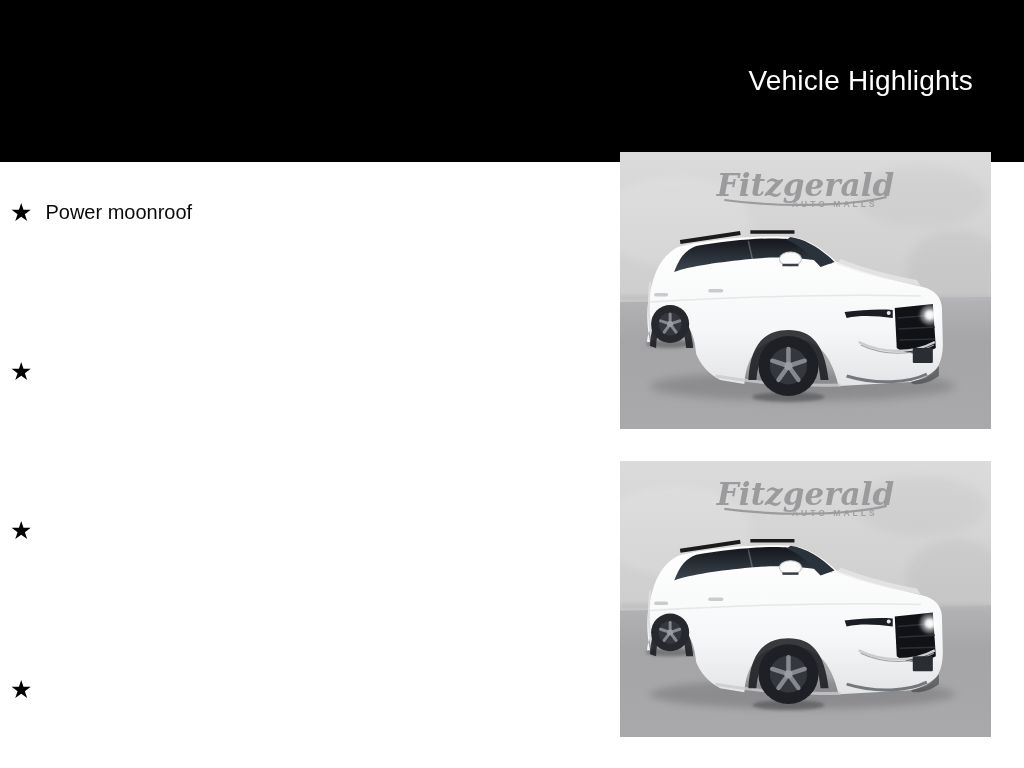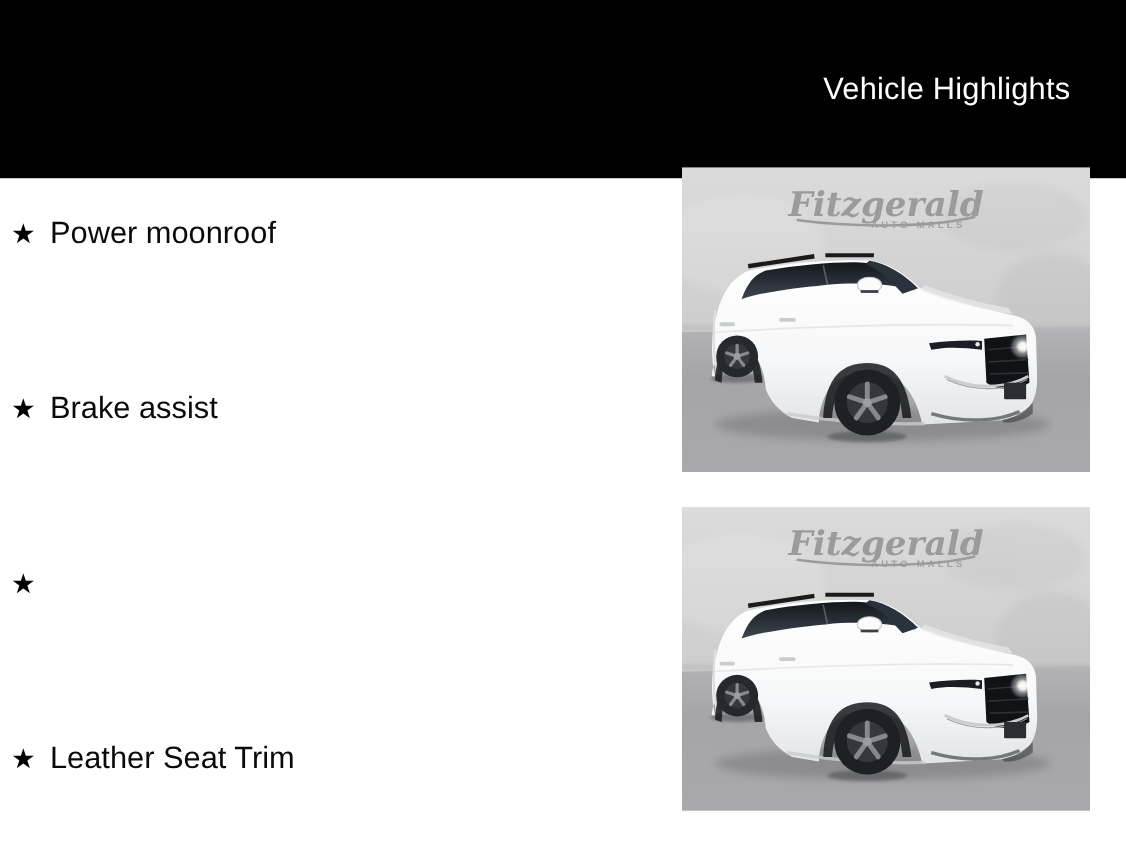--- a/index.html
+++ b/index.html
@@ -18,21 +18,21 @@
   }
   
   .hl-item{
     position:absolute;left:10px;display:flex;align-items:center;height:38px;
     color:#0a0a0a;white-space:nowrap;
   }
   .hl-item .star{
     font-size:25px;line-height:1;color:#000;
     font-family:"DejaVu Sans",sans-serif;
   }
-  .hl-item .lbl{font-size:28px;margin-left:13px;}
+  .hl-item .lbl{font-size:20px;margin-left:13px;}
   .hl-1{top:193px}.hl-2{top:352px}.hl-3{top:511px}.hl-4{top:670px}
   
   .photo{position:absolute;left:620px;width:371px;display:block;}
   .photo-1{top:152px;height:277px;}
   .photo-2{top:461px;height:276px;}
   .photo svg{display:block;width:100%;height:100%;}
   .wm-brand{
     font-family:"DejaVu Serif","Liberation Serif",serif;
     font-style:italic;font-weight:bold;font-size:31px;
   }
@@ -50,28 +50,26 @@
     <span class="title">Vehicle Highlights</span>
   </div>
 
   <div>
     <div class="hl-item hl-1">
       <span class="star">★</span>
       <span class="lbl">Power moonroof</span>
     </div>
     <div class="hl-item hl-2">
       <span class="star">★</span>
-      <span class="lbl">Brake assist</span>
     </div>
     <div class="hl-item hl-3">
       <span class="star">★</span>
     </div>
     <div class="hl-item hl-4">
       <span class="star">★</span>
-      <span class="lbl">Leather Seat Trim</span>
     </div>
   </div>
 
   <svg width="0" height="0" style="position:absolute" aria-hidden="true">
     <defs>
       <linearGradient id="wallG" x1="0" y1="0" x2="0" y2="1">
         <stop offset="0" stop-color="#dbdbdb"></stop>
         <stop offset="0.55" stop-color="#cdcdce"></stop>
         <stop offset="1" stop-color="#c4c4c6"></stop>
       </linearGradient>

